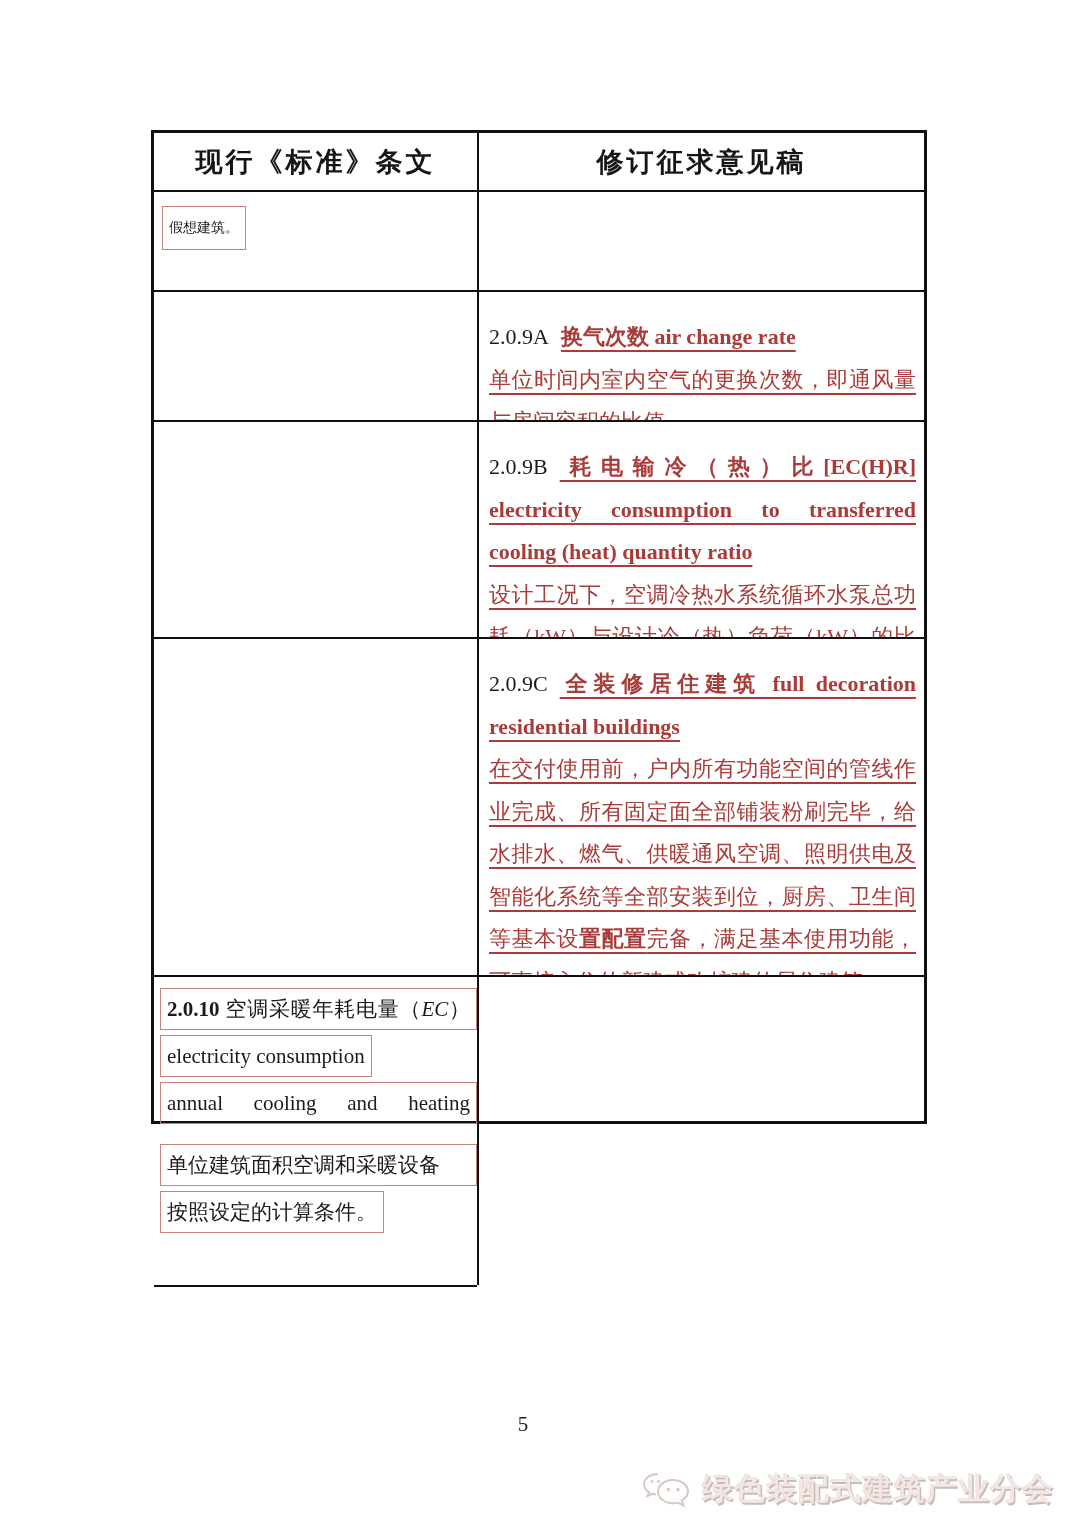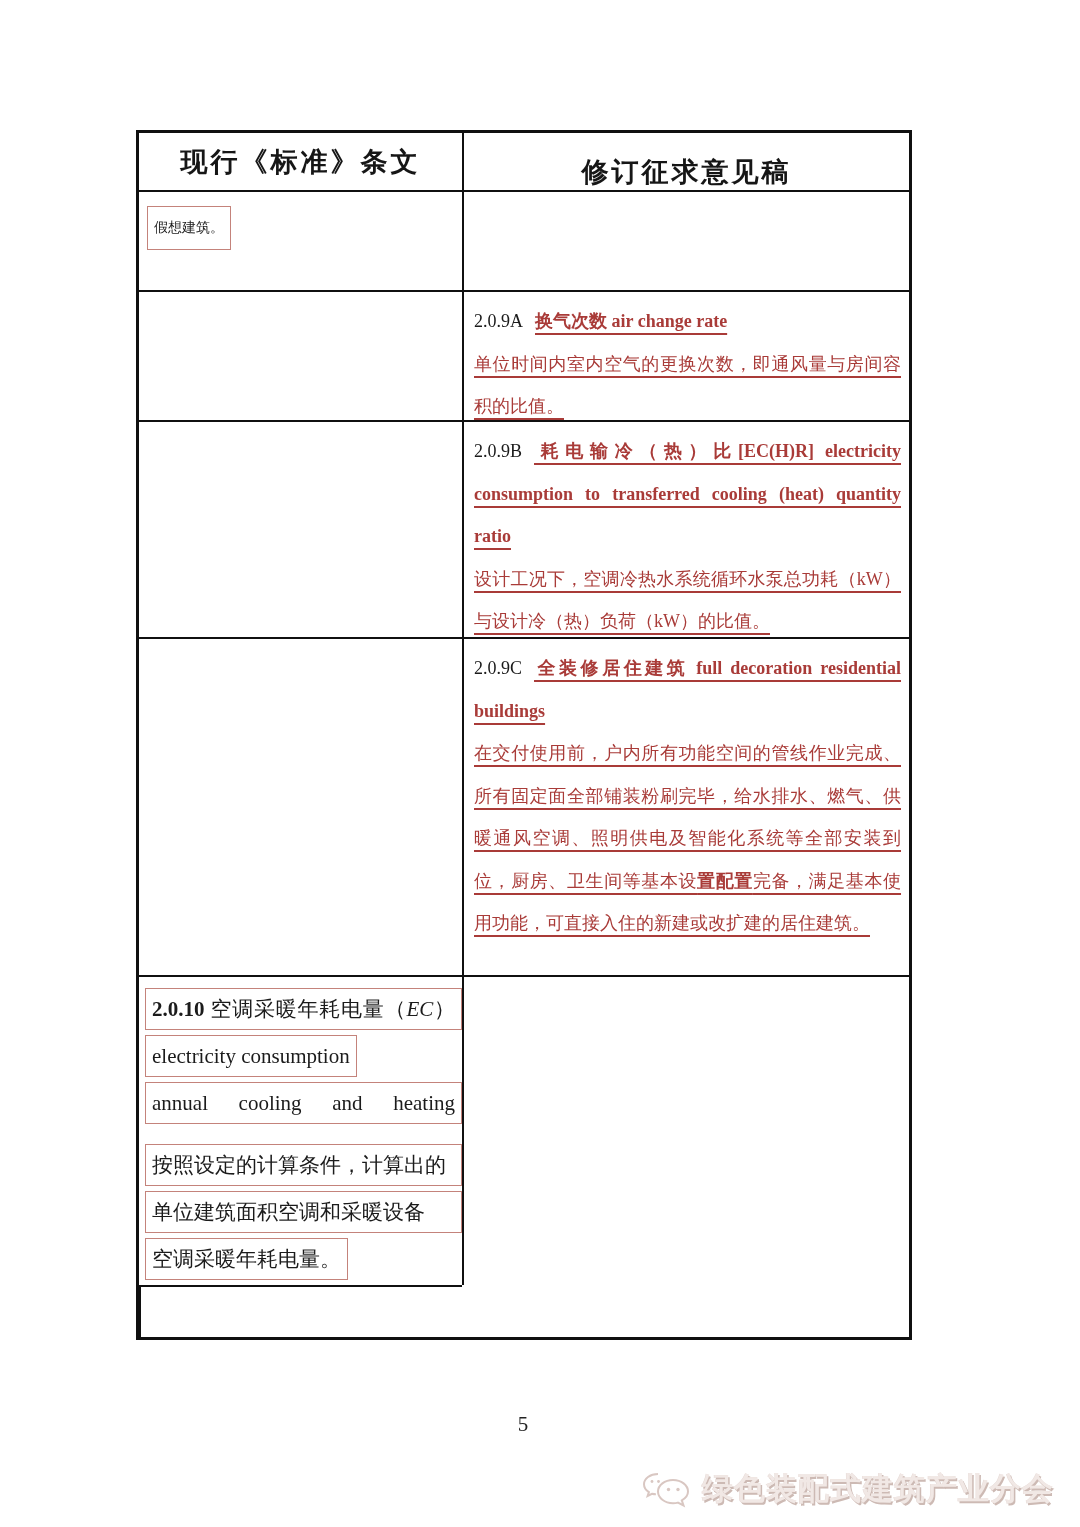--- a/index.html
+++ b/index.html
@@ -13,38 +13,38 @@
   *{box-sizing:border-box;margin:0;padding:0;}
   html,body{background:#ffffff;}
   body{
     width:1080px;height:1527px;position:relative;overflow:hidden;
     font-family:"Liberation Serif","DejaVu Serif",serif;
     color:var(--ink);
   }
 
   
   .tbl{
-    position:absolute;left:136px;top:130px;width:776px;height:1210px;
+    position:absolute;left:151px;top:130px;width:776px;height:994px;
     border:3px solid var(--line);
     display:grid;
     grid-template-columns:323px 447px;
     grid-template-rows:57px 100px 130px 217px 338px 310px 1fr;
   }
   .cell{overflow:hidden;}
-  .cell.rb{border-left:2px solid var(--line);align-items:flex-end;}
+  .cell.rb{border-left:2px solid var(--line);}
   .cell.tb{border-top:2px solid var(--line);}
 
   .hcell{
     display:flex;align-items:center;justify-content:center;
     font-family:"Liberation Sans","DejaVu Sans",sans-serif;
     font-size:27px;font-weight:600;letter-spacing:3px;color:#161616;
   }
 
   
-  .redblock{padding:8px 8px 0 10px;font-size:18px;color:var(--red);}
+  .redblock{padding:24px 8px 0 10px;font-size:22px;color:var(--red);}
   .redblock p{margin:0;line-height:42.5px;text-align:justify;}
   .num{color:var(--ink);margin-right:12px;}
   .u{text-decoration:underline;text-underline-offset:6px;text-decoration-thickness:1.5px;}
   p.term .u{font-weight:bold;}
   p.def{
     text-decoration:underline;text-underline-offset:6px;text-decoration-thickness:1.5px;
   }
   p.def b{font-weight:bold;}
 
   
@@ -130,23 +130,22 @@
       <p class="def"><span>在交付使用前，户内所有功能空间的管线作业完成、所有固定面全部铺装粉刷完毕，给水排水、燃气、供暖通风空调、照明供电及智能化系统等全部安装到位，厨房、卫生间等基本设</span><b>置配置</b><span>完备，满足基本使用功能，可直接入住的新建或改扩建的居住建筑。</span></p>
     </div>
   </div>
 
   <div class="cell tb">
     <div class="leftblock">
       <span class="delbox jlast"><span class="bnum">2.0.10</span> <span>空调采暖年耗电量（</span><i>EC</i><span>）</span></span>
       <span class="delbox fit">electricity consumption</span>
       <span class="delbox jlast">annual cooling and heating</span>
       <div class="gap"></div>
-      <span class="delbox">按照设定的计算条件，计算出的</span>
       <span class="delbox">单位建筑面积空调和采暖设备</span>
-      <span class="delbox fit">空调采暖年耗电量。</span>
+      <span class="delbox fit">按照设定的计算条件。</span>
     </div>
   </div>
   <div class="cell tb rb"></div>
 
   <div class="cell tb rb"></div>
 
 </div>
 
 <div class="pagenum">5</div>
 

